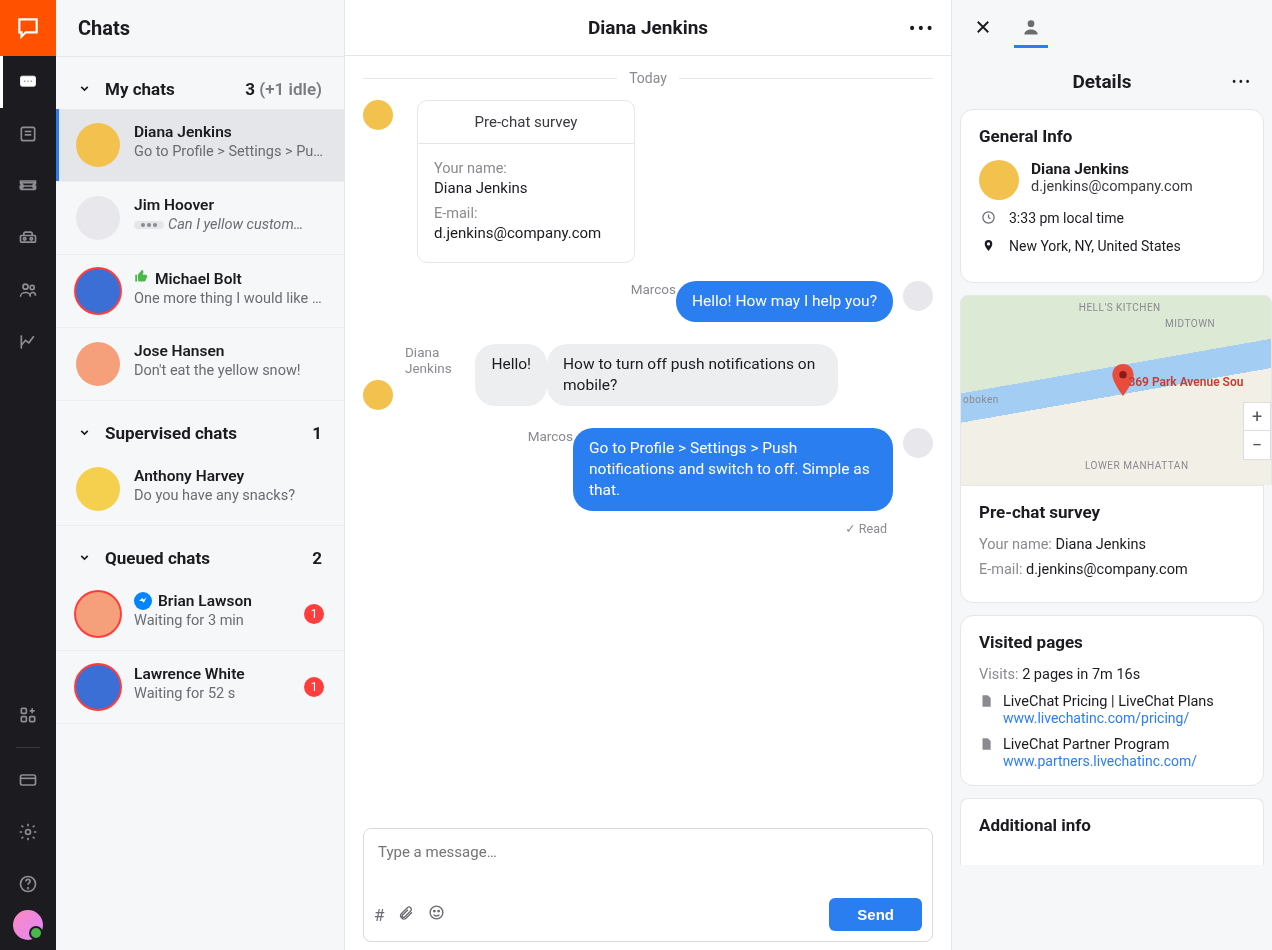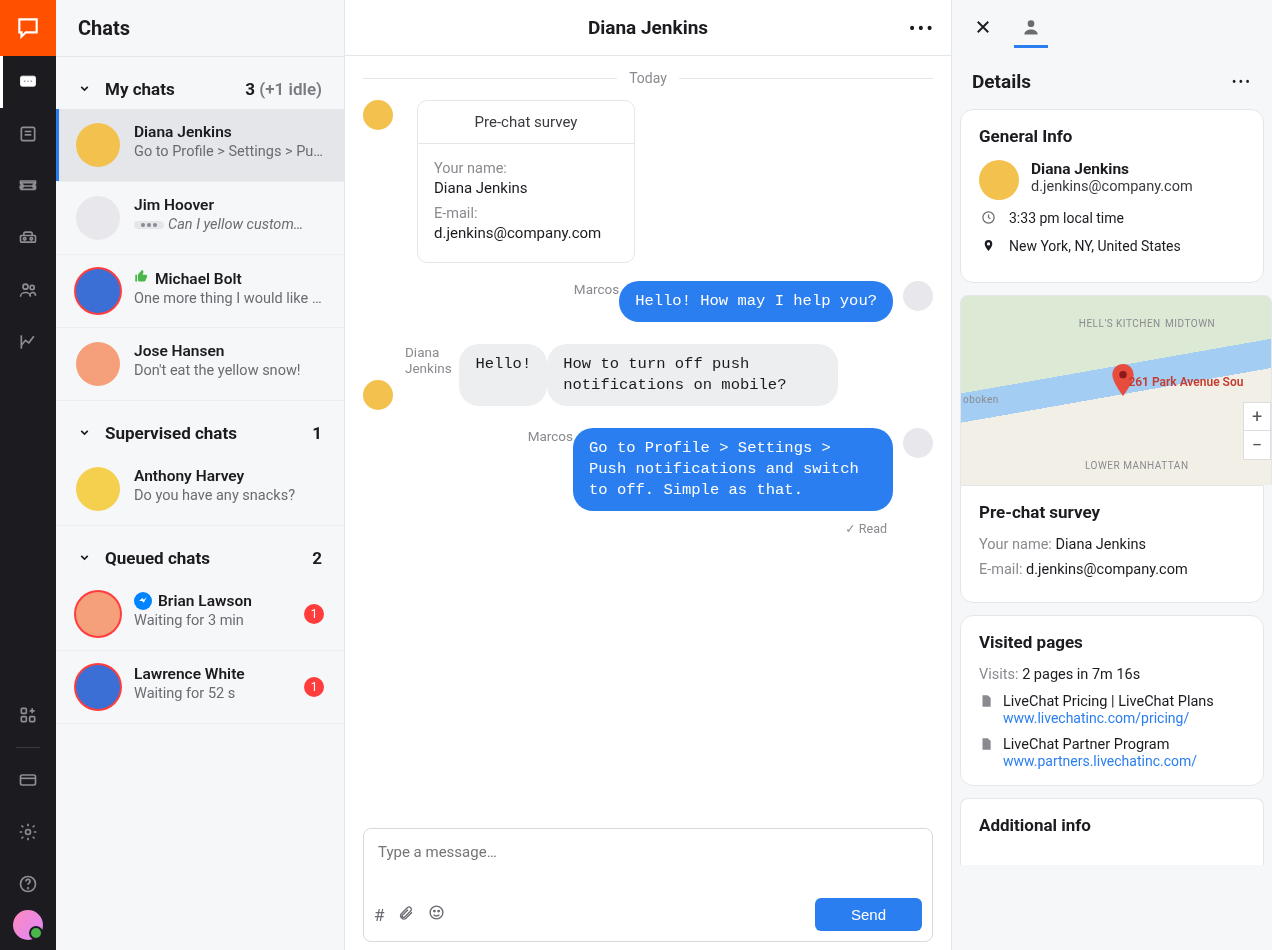--- a/index.html
+++ b/index.html
@@ -56,41 +56,41 @@
 .msg-av { width:30px;height:30px;border-radius:50%;background:#f1c40f;flex-shrink:0; }
 .msg-av.agent { background:#e8e8ec; }
 .survey-card { margin-left:12px; border:1px solid #e4e6e9; border-radius:10px; width:218px; overflow:hidden; }
 .survey-title { text-align:center; padding:12px; font-size:15px; color:#3a3a3f; }
 .survey-body { border-top:1px solid #e4e6e9; padding:12px 16px; }
 .survey-label { color:#8a8a90; font-size:14.5px; margin-top:4px;}
 .survey-value { font-size:15px; margin:2px 0 8px; }
 .bubble-group { display:flex; flex-direction:row; max-width: 76%; }
 .bubble-group .sender { color:#8a8a90; font-size:13.5px; margin-bottom:4px; }
 .bubble-group.right .sender { text-align:right; }
-.bubble { padding:10px 16px; border-radius:20px; font-size:15.5px; line-height:1.35; margin-bottom:4px; width:fit-content;font-family:Liberation Mono, monospace; }
+.bubble { padding:10px 16px; border-radius:20px; font-size:15.5px; line-height:1.35; margin-bottom:4px; width:fit-content; }
 .bubble.grey { background:#eceef0; color:#1b1b20; }
 .bubble.blue { background:#2a7ef0; color:#fff; }
 .bubble-group.right .bubble { align-self:flex-end; }
 .msg-row .msg-av.right-av { margin-left:10px;}
 .msg-row .msg-av.left-av { margin-right:12px;}
 .read-receipt { font-size:12.5px; color:#8a8a90; text-align:right; margin-top:-12px; margin-bottom:12px; margin-right:46px;}
 .read-receipt::before { content:'✓ '; }
 .composer { margin:14px 18px 8px; border:1px solid #d7d9dc; border-radius:8px; }
 .composer textarea { width:100%; border:none; outline:none; resize:none; padding:14px; font-size:15px; font-family:inherit; height:60px; border-radius:8px; }
 .composer-bottom { display:flex; align-items:center; padding:6px 10px 10px; }
 .composer-bottom .tool { margin-right:14px; color:#6b6b72; cursor:pointer; font-size:17px; }
 .composer-bottom .spacer { flex:1; }
-.send-btn { background:#2a7ef0; color:#fff; border:none; border-radius:6px; padding:8px 36px; font-size:15px; font-weight:400; cursor:pointer; }
+.send-btn { background:#2a7ef0; color:#fff; border:none; border-radius:6px; padding:8px 28px; font-size:15px; font-weight:700; cursor:pointer; }
 
 
 .details { width: 320px; background:#f6f7f8; display:flex; flex-direction:column; overflow-y:auto; }
 .details-tabs { height:56px; display:flex; align-items:center; padding:0 14px; gap:14px; }
 .tab-btn { width:34px;height:40px;display:flex;align-items:center;justify-content:center;cursor:pointer;border-bottom:3px solid transparent; color:#6b6b72; }
 .tab-btn.active { border-bottom-color:#2a7ef0; color:#1b1b20; }
-.details-head { display:flex; align-items:center; padding:14px 20px 10px; }
+.details-head { display:flex; align-items:center; padding:14px 20px 10px;text-align:center; }
 .details-head h2 { font-size:19px; font-weight:700; flex:1; }
 .details-more { cursor:pointer; letter-spacing:2px; }
 .card { background:#fff; border:1px solid #e4e6e9; border-radius:13px; margin:6px 8px; padding:16px 18px; }
 .card h3 { font-size:17px; font-weight:700; margin-bottom:14px; }
 .gi-row { display:flex; align-items:flex-start; gap:12px; margin-bottom:10px; }
 .gi-row .gi-icon { width:18px; color:#6b6b72; flex-shrink:0; text-align:center; }
 .gi-name { font-weight:700; font-size:15.5px; }
 .gi-email { color:#3a3a3f; font-size:14.5px; }
 .map { height:190px; background: linear-gradient(170deg,#dce9d5 0%, #dce9d5 40%, #a3cdf2 40%, #a3cdf2 52%, #f2efe6 52%, #f2efe6 100%); margin:6px 0 0 8px; border-radius:8px 8px 0 0; position:relative; border:1px solid #e4e6e9; border-bottom:none; overflow:hidden;}
 .map-pin { position:absolute; left:48%; top:36%; }
@@ -416,31 +416,31 @@
         <div class="gi-icon">
           <svg width="13" height="15" viewBox="0 0 24 24" fill="#1b1b20">
               <path d="M12 2a7 7 0 00-7 7c0 5 7 13 7 13s7-8 7-13a7 7 0 00-7-7zm0 10a3 3 0 110-6 3 3 0 010 6z"></path>
             </svg>
         </div>
         <div>New York, NY, United States</div>
       </div>
     </div>
 
     <div class="map">
-      <div class="map-label" style="top:22px;left:38%">HELL'S KITCHEN</div>
+      <div class="map-label" style="top:6px;left:38%">HELL'S KITCHEN</div>
       <div class="map-label" style="top:22px;right:18%">MIDTOWN</div>
       <div class="map-label" style="bottom:14px;left:40%">LOWER MANHATTAN</div>
       <div class="map-label" style="top:52%;left:2px">oboken</div>
       <div class="map-pin">
         <svg width="26" height="34" viewBox="0 0 24 32">
             <path d="M12 0a10 10 0 00-10 10c0 7 10 20 10 20s10-13 10-20A10 10 0 0012 0z" fill="#e74c3c"></path>
             <circle cx="12" cy="10" r="3.5" fill="#8b1a1a"></circle>
           </svg>
       </div>
-      <div class="map-addr">261 Park Avenue Sou</div>
+      <div class="map-addr">369 Park Avenue Sou</div>
       <div class="map-zoom">
         <div>+</div>
         <div style="border-bottom:none">−</div>
       </div>
     </div>
 
     <div class="card" style="margin-top:0;border-top-left-radius:0;border-top-right-radius:0">
       <h3>Pre-chat survey</h3>
       <div class="pc-row"><span class="pc-label">Your name:</span> <span>Diana Jenkins</span></div>
       <div class="pc-row"><span class="pc-label">E-mail:</span> <span>d.jenkins@company.com</span></div>

